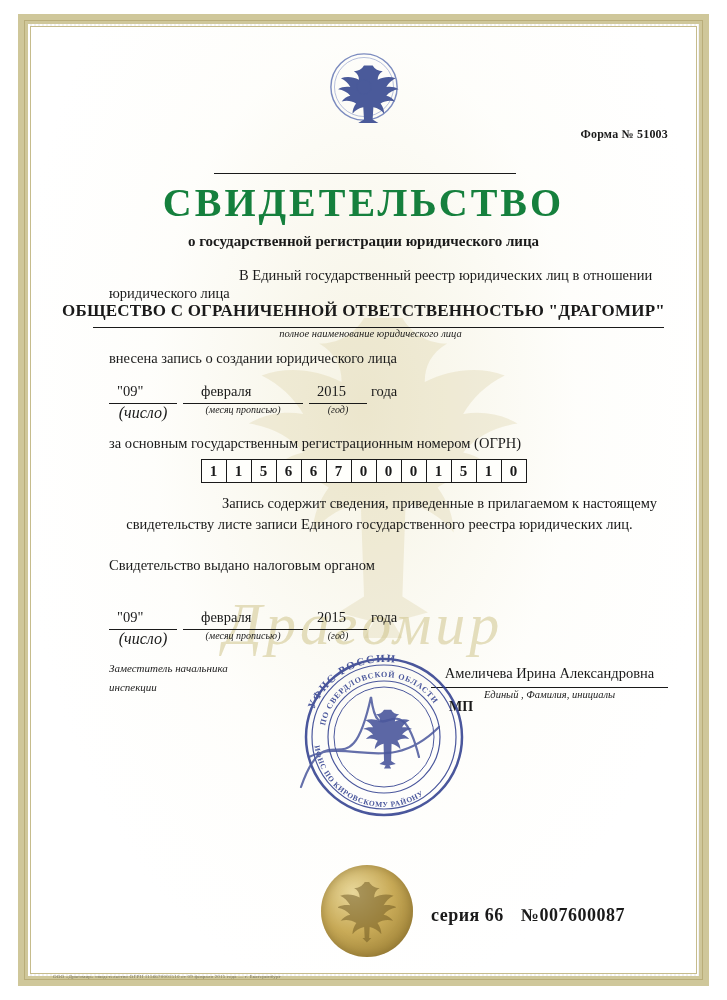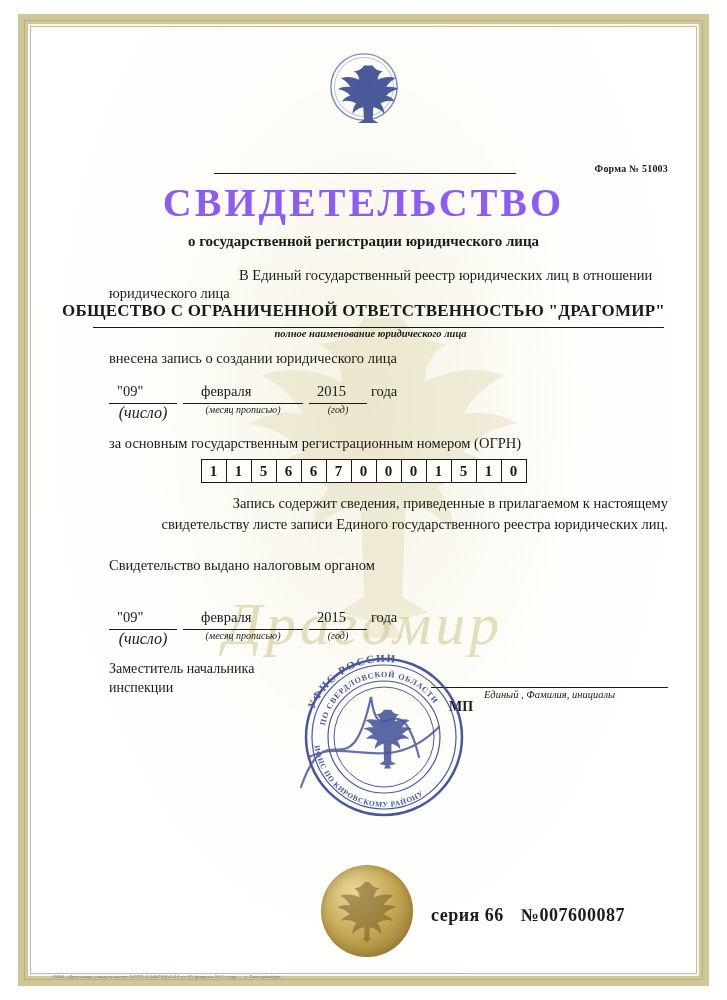--- a/index.html
+++ b/index.html
@@ -91,24 +91,23 @@
     transform: translateX(-50%);
     top: 24px;
     width: 72px;
     height: 72px;
   }
 
   .form-no {
     position: absolute;
     right: 28px;
     top: 100px;
-    font-size: 10px;
+    font-size: 12px;
     font-weight: bold;
     letter-spacing: 0.2px;
-    margin-top: 36px;
   }
 
   .fns-title {
     position: absolute;
     left: 0; right: 0;
     top: 118px;
     text-align: center;
     font-size: 18px;
     font-weight: bold;
     color: #14142e;
@@ -122,21 +121,21 @@
   }
 
   .main-title {
     position: absolute;
     left: 0; right: 0;
     top: 152px;
     text-align: center;
     font-size: 40px;
     font-weight: bold;
     letter-spacing: 3px;
-    color: #8b5cf6;
+    color: #15803d;
   }
 
   .subtitle {
     position: absolute;
     left: 0; right: 0;
     top: 206px;
     text-align: center;
     font-size: 15px;
     font-weight: bold;
   }
@@ -173,21 +172,21 @@
     top: 300px;
     border-top: 1px solid #1a1a1a;
   }
   .company-hint {
     position: absolute;
     left: 14px; right: 0;
     top: 301px;
     text-align: center;
     font-size: 10.5px;
     font-style: italic;
-    font-weight: bold;
+    font-weight: normal;
   }
 
   .para2 {
     position: absolute;
     left: 78px;
     top: 323px;
     font-size: 14.5px;
   }
 
   
@@ -292,21 +291,21 @@
   .ogrn-cell:last-child { border-right: none; }
 
   .para4 {
     position: absolute;
     left: 60px;
     right: 28px;
     top: 466px;
     font-size: 14.5px;
     line-height: 21px;
     text-indent: 120px;
-    text-align: right;
+    text-align: center;
   }
 
   .issued-label {
     position: absolute;
     left: 78px;
     top: 530px;
     font-size: 14.5px;
   }
   .organ-lines {
     position: absolute;
@@ -326,22 +325,23 @@
   .organ-hint {
     font-size: 10.5px;
     font-style: italic;
     margin-top: 1px;
   }
 
   .signer-label {
     position: absolute;
     left: 78px;
     top: 632px;
-    font-size: 14px;
+    font-size: 11px;
     line-height: 19px;
+    font-style: italic;
   }
   .signer-name {
     position: absolute;
     left: 400px;
     right: 28px;
     top: 638px;
     text-align: center;
     font-size: 14.5px;
   }
   .signer-rule {
@@ -502,20 +502,21 @@
       <div class="d-year-rule"></div>
       <div class="d-year-hint">(год)</div>
       <div class="d-goda">года</div>
     </div>
 
     <div class="signer-label">
       <div>Заместитель начальника</div>
       <div>инспекции</div>
     </div>
 
+    <div class="signer-name">Амеличева Ирина Александровна</div>
     <div class="signer-rule"></div>
     <div class="signer-hint">Единый , Фамилия, инициалы</div>
     <div class="mp">МП</div>
 
     <svg class="stamp" viewBox="0 0 210 190">
       <defs>
         <path id="arcTop" d="M 30 100 A 75 75 0 0 1 180 100"></path>
         <path id="arcBottom" d="M 35 100 A 70 70 0 0 0 175 100"></path>
         <path id="arcTop2" d="M 45 100 A 60 60 0 0 1 165 100"></path>
       </defs>

